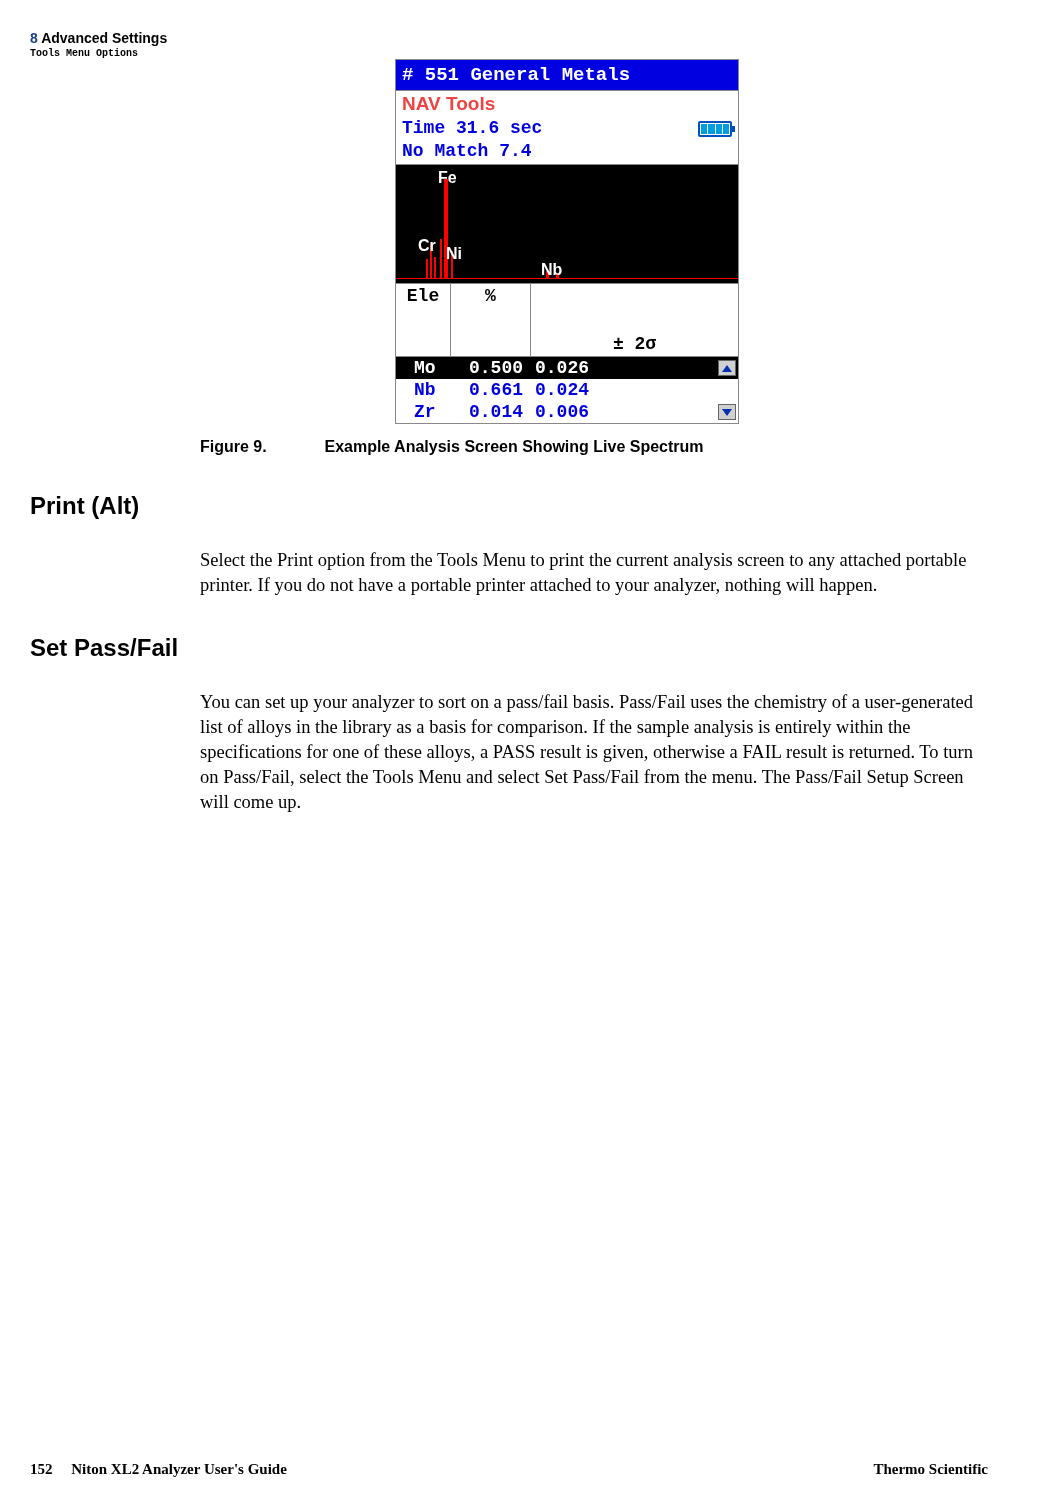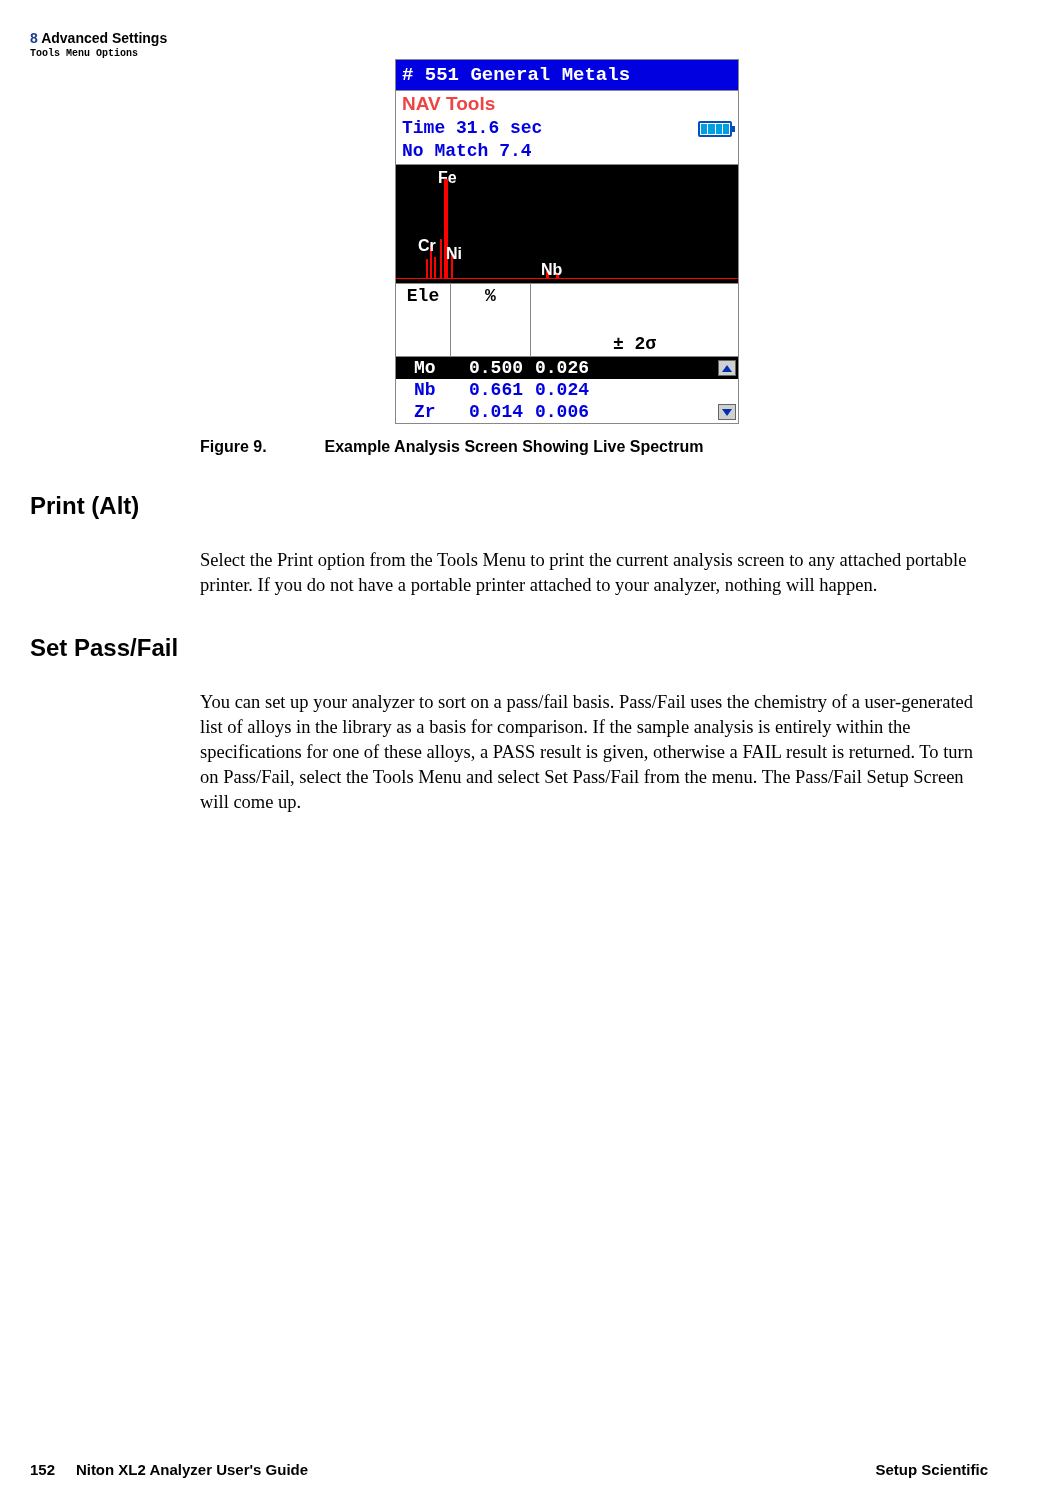--- a/index.html
+++ b/index.html
@@ -188,21 +188,21 @@
       margin-bottom: 36px;
       max-width: 790px;
     }
     .footer {
       position: absolute;
       bottom: 28px;
       left: 30px;
       right: 60px;
       display: flex;
       justify-content: space-between;
-      font-family: Liberation Sans, sans-serif;
+      font-family: Liberation Serif, serif;
       font-weight: bold;
       font-size: 15px;
     }
   </style>
 </head>
 <body>
 
 <div class="header-chapter">
   <span class="num">8</span>
   <span>Advanced Settings</span>
@@ -286,14 +286,14 @@
 <div class="body-para">Select the Print option from the Tools Menu to print the current analysis screen to any attached portable printer. If you do not have a portable printer attached to your analyzer, nothing will happen.</div>
 
 <div class="section-heading">Set Pass/Fail</div>
 <div class="body-para">You can set up your analyzer to sort on a pass/fail basis. Pass/Fail uses the chemistry of a user-generated list of alloys in the library as a basis for comparison. If the sample analysis is entirely within the specifications for one of these alloys, a PASS result is given, otherwise a FAIL result is returned. To turn on Pass/Fail, select the Tools Menu and select Set Pass/Fail from the menu. The Pass/Fail Setup Screen will come up.</div>
 
 <div class="footer">
   <div>
     <span>152</span>&nbsp;&nbsp;&nbsp;&nbsp;
     <span>Niton XL2 Analyzer User's Guide</span>
   </div>
-  <div>Setup Scientific</div>
+  <div>Thermo Scientific</div>
 </div>
 
 </body></html>

